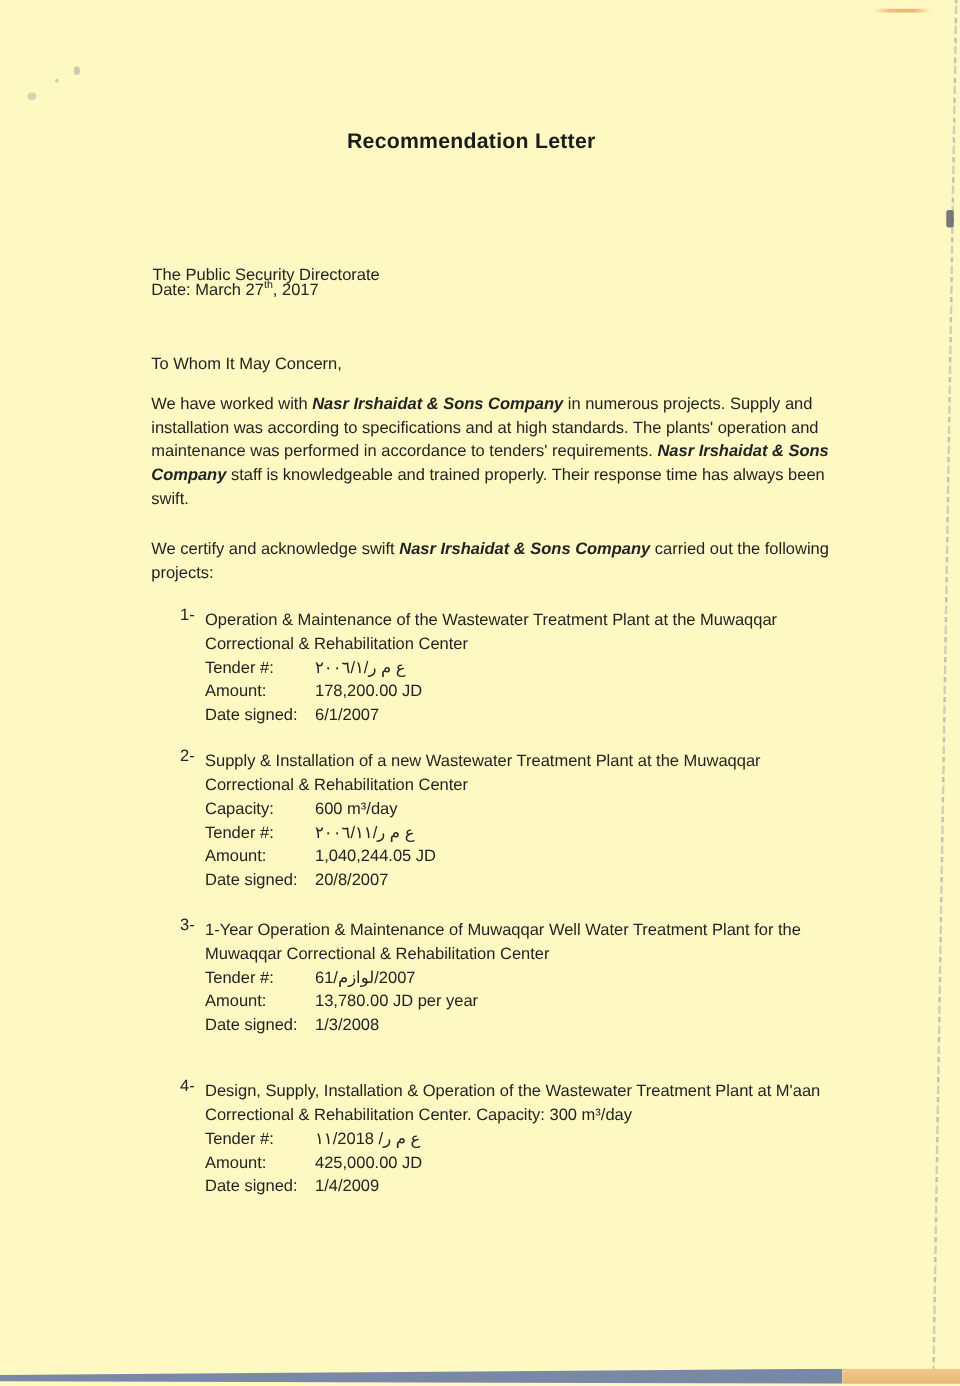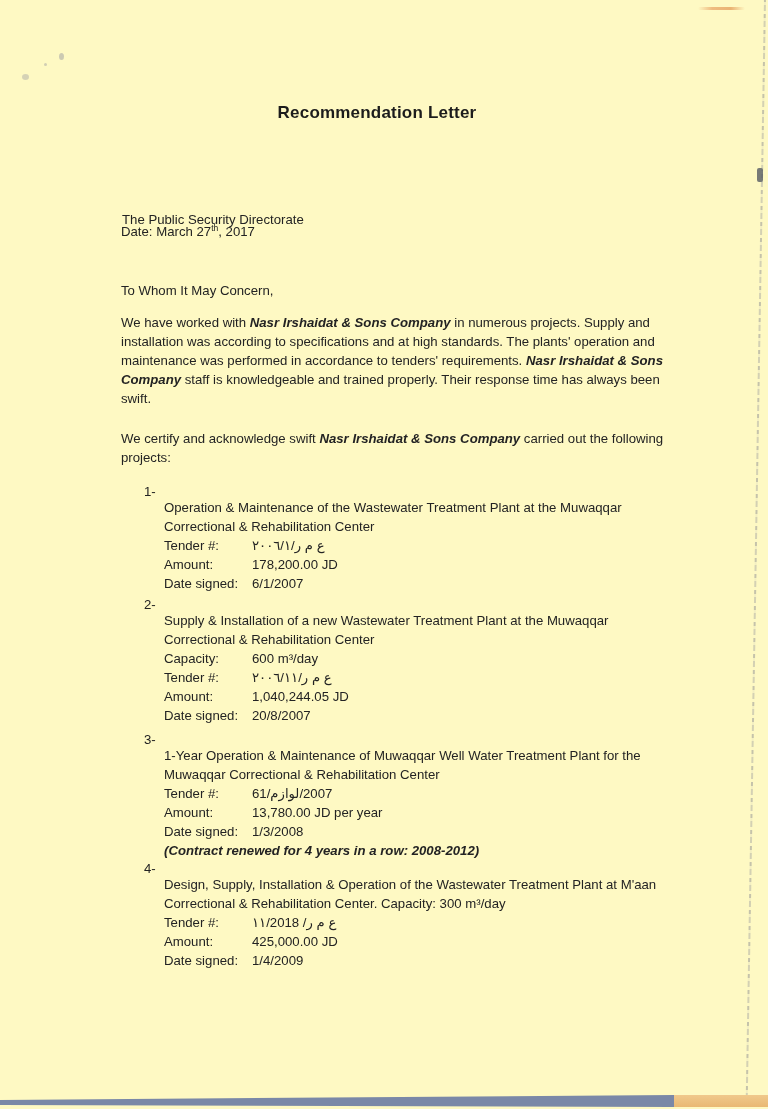--- a/index.html
+++ b/index.html
@@ -35,21 +35,21 @@
   .project{
     position:absolute;left:144px;
     display:flex;align-items:flex-start;
     font-size:13.2px;line-height:19px;
   }
   .project-1{top:482px;}
   .project-2{top:595px;}
   .project-3{top:730px;}
   .project-4{top:859px;}
   .pnum{width:20px;flex:none;}
-  .ptitle{margin:16px 0 0 0;}
+  .ptitle{margin:4px 0 0 0;}
   .ptitle.w1{width:468px;}
   .ptitle.w2{width:515px;}
   .ptitle.w3{width:478px;}
   .ptitle.w4{width:502px;}
   .prow{display:flex;}
   .plabel{width:88px;flex:none;}
   .pvalue{direction:ltr;}
   .pnote{font-weight:bold;font-style:italic;}
   
   .top-orange-mark{
@@ -161,21 +161,20 @@
         <span class="pvalue">⁦61/⁩⁧لوازم⁩⁦/2007⁩</span>
       </div>
       <div class="prow">
         <span class="plabel">Amount:</span>
         <span class="pvalue">13,780.00 JD per year</span>
       </div>
       <div class="prow">
         <span class="plabel">Date signed:</span>
         <span class="pvalue">1/3/2008</span>
       </div>
-      <div class="pnote">(Contract renewed for 4 years in a row: 2008-2012)</div>
     </div>
   </div>
 
   <div class="project project-4">
     <span class="pnum">4-</span>
     <div class="pbody">
       <div class="ptitle w4">Design, Supply, Installation &amp; Operation of the Wastewater Treatment Plant at M'aan Correctional &amp; Rehabilitation Center. Capacity: 300 m³/day</div>
       <div class="prow">
         <span class="plabel">Tender #:</span>
         <span class="pvalue">⁦١١/2018 /⁩⁧ع م ر⁩</span>

